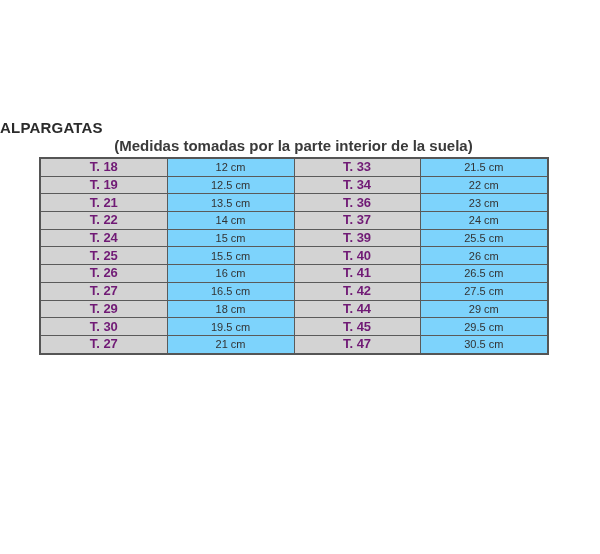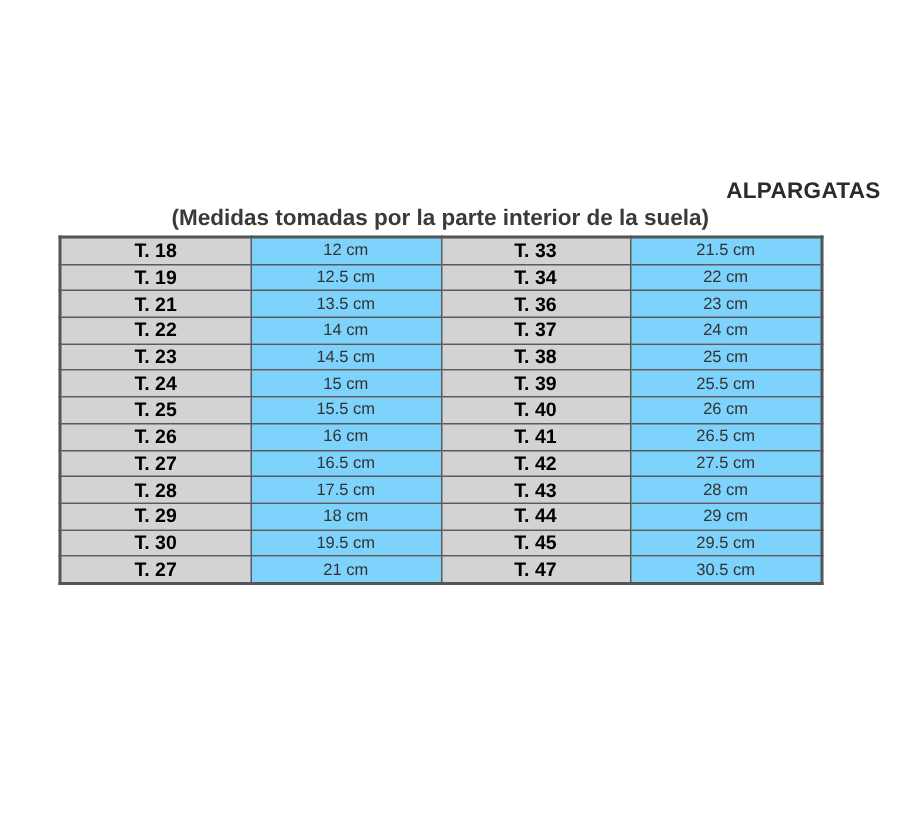--- a/index.html
+++ b/index.html
@@ -1,21 +1,21 @@
 <!DOCTYPE html>
 <html><head>
 <meta charset="utf-8">
 <style>
   html, body { margin: 0; padding: 0; background: #ffffff; }
   body { width: 600px; height: 554px; position: relative; overflow: hidden; font-family: "Liberation Sans", sans-serif; color: #2a2a2a; }
-  .title { position: absolute; left: 0; width: 587px; top: 119px; text-align: right; font-weight: bold; font-size: 15px; color: #2b2b2b; letter-spacing: 0.2px; }
+  .title { position: absolute; left: 0; width: 587px; top: 119px; text-align: left; font-weight: bold; font-size: 15px; color: #2b2b2b; letter-spacing: 0.2px; }
   .subtitle { position: absolute; left: 0; width: 587px; top: 137px; text-align: center; font-weight: bold; font-size: 15px; color: #3a3a3a; }
   table.sizes { position: absolute; left: 39px; top: 157px; width: 508px; border-collapse: collapse; border: 2px solid #555555; table-layout: fixed; }
   table.sizes td { border: 1px solid #5a5a5a; height: 16.7px; padding: 0; text-align: center; vertical-align: middle; line-height: 16px; }
-  td.size { background: #d3d3d3; font-weight: bold; font-size: 13px; color: #000000; }
+  td.size { background: #d3d3d3; font-weight: bold; font-size: 13px; color: #701a75; }
   td.measure { background: #7dd3fc; font-size: 11px; color: #333333; }
   td.sep-left { border-left: 2px solid #555555; }
 </style>
 </head>
 <body>
 
 <div class="title">ALPARGATAS</div>
 <div class="subtitle">(Medidas tomadas por la parte interior de la suela)</div>
 
 <table class="sizes">
@@ -44,26 +44,20 @@
         <td class="size sep-left">T. 36</td>
         <td class="measure">23 cm</td>
       </tr>
       <tr>
         <td class="size">T. 22</td>
         <td class="measure">14 cm</td>
         <td class="size sep-left">T. 37</td>
         <td class="measure">24 cm</td>
       </tr>
       <tr>
-        <td class="size">T. 23</td>
-        <td class="measure">14.5 cm</td>
-        <td class="size sep-left">T. 38</td>
-        <td class="measure">25 cm</td>
-      </tr>
-      <tr>
         <td class="size">T. 24</td>
         <td class="measure">15 cm</td>
         <td class="size sep-left">T. 39</td>
         <td class="measure">25.5 cm</td>
       </tr>
       <tr>
         <td class="size">T. 25</td>
         <td class="measure">15.5 cm</td>
         <td class="size sep-left">T. 40</td>
         <td class="measure">26 cm</td>
@@ -74,26 +68,20 @@
         <td class="size sep-left">T. 41</td>
         <td class="measure">26.5 cm</td>
       </tr>
       <tr>
         <td class="size">T. 27</td>
         <td class="measure">16.5 cm</td>
         <td class="size sep-left">T. 42</td>
         <td class="measure">27.5 cm</td>
       </tr>
       <tr>
-        <td class="size">T. 28</td>
-        <td class="measure">17.5 cm</td>
-        <td class="size sep-left">T. 43</td>
-        <td class="measure">28 cm</td>
-      </tr>
-      <tr>
         <td class="size">T. 29</td>
         <td class="measure">18 cm</td>
         <td class="size sep-left">T. 44</td>
         <td class="measure">29 cm</td>
       </tr>
       <tr>
         <td class="size">T. 30</td>
         <td class="measure">19.5 cm</td>
         <td class="size sep-left">T. 45</td>
         <td class="measure">29.5 cm</td>

